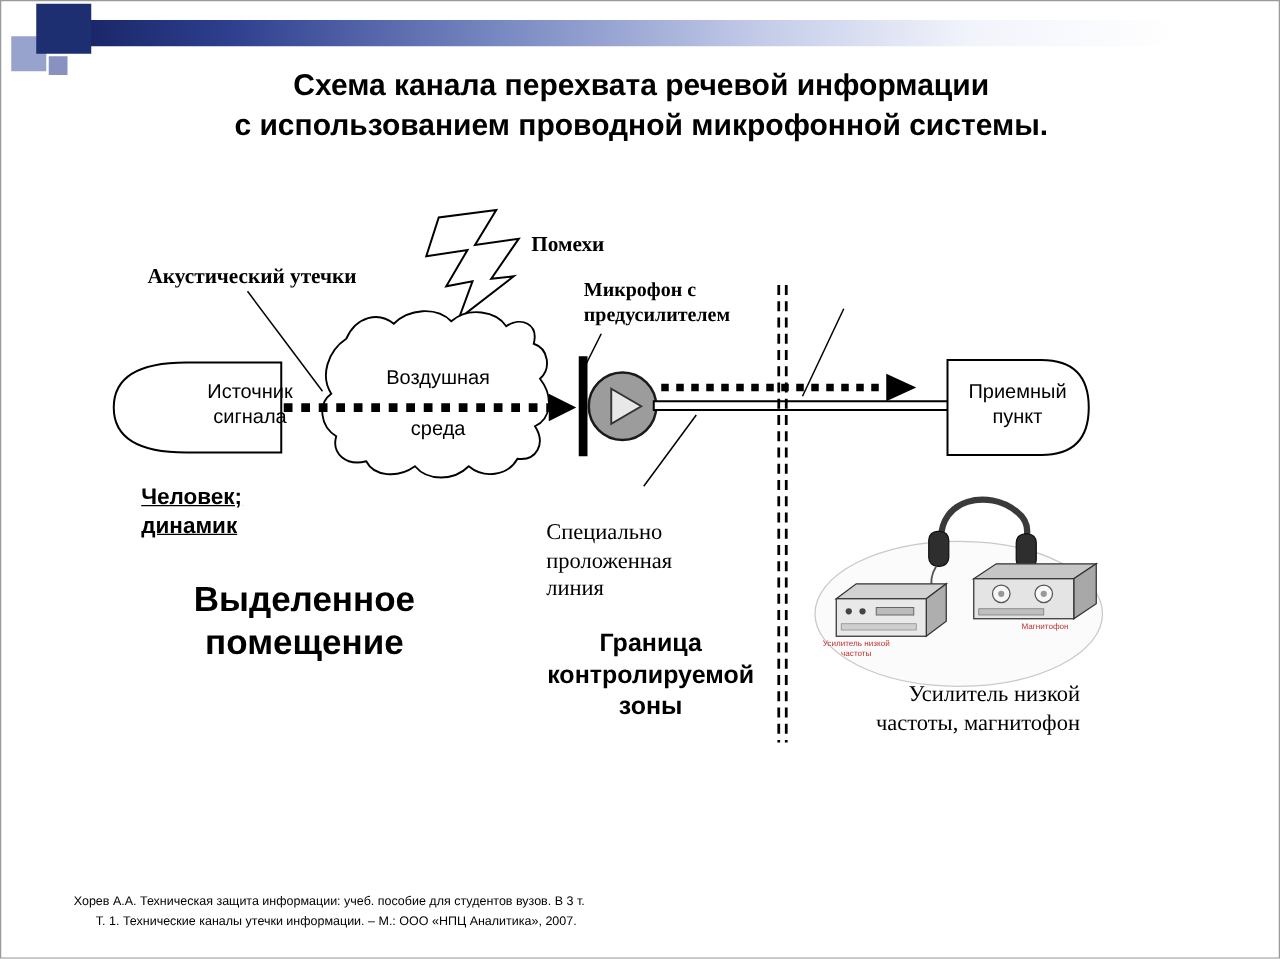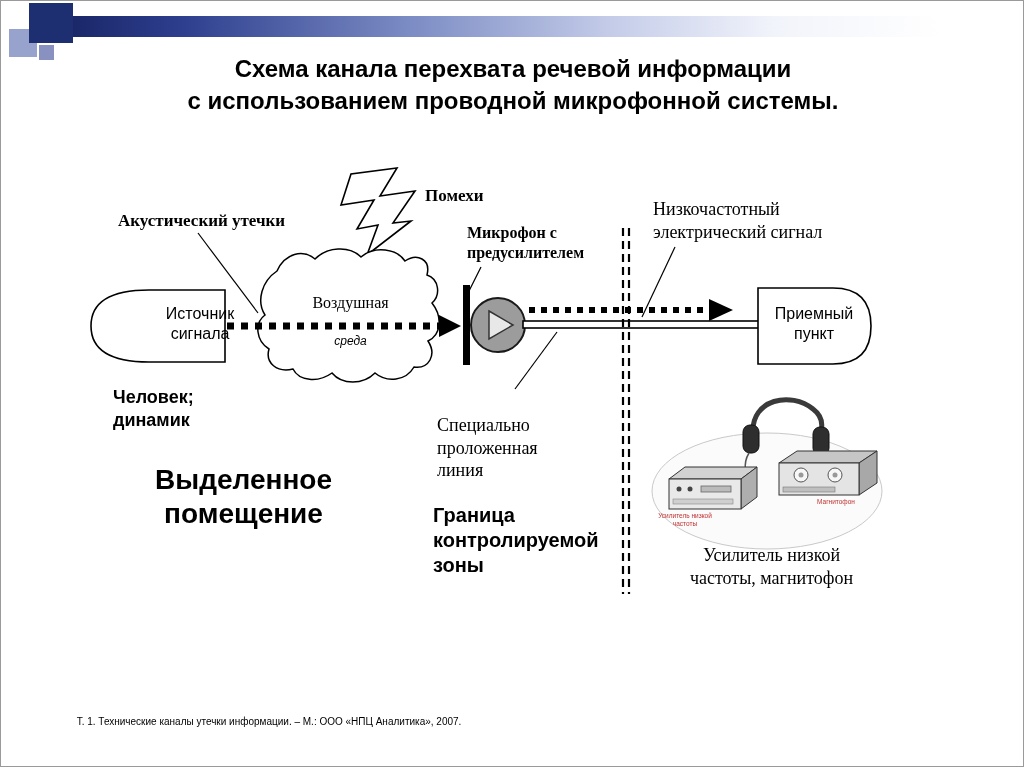--- a/index.html
+++ b/index.html
@@ -30,28 +30,28 @@
   
   .diagram-svg{position:absolute;left:0;top:0;width:1024px;height:767px;z-index:2;}
   
   .lbl{position:absolute;z-index:5;line-height:1.25;}
   .serif{font-family:"Liberation Serif",serif;}
   .lbl-interference{left:424px;top:184px;font-size:17px;font-weight:bold;white-space:nowrap;}
   .lbl-acoustic{left:117px;top:209px;font-size:17px;font-weight:bold;white-space:nowrap;}
   .lbl-mic{left:466px;top:222px;width:128px;font-size:16px;font-weight:bold;}
   .lbl-lowfreq{left:652px;top:197px;width:205px;font-size:18px;line-height:1.3;}
   .lbl-source{left:92px;top:303px;width:120px;font-size:16px;text-align:center;padding-left:47px;}
-  .lbl-air1{left:292px;top:292px;width:115px;font-size:16px;text-align:center;font-family:Liberation Serif, serif;}
-  .lbl-air2{left:292px;top:333px;width:115px;font-size:12px;text-align:center;font-style:italic;}
+  .lbl-air1{left:292px;top:292px;width:115px;font-size:16px;text-align:center;}
+  .lbl-air2{left:292px;top:333px;width:115px;font-size:16px;text-align:center;}
   .lbl-receiver{left:763px;top:303px;width:100px;font-size:16px;text-align:center;}
-  .lbl-human{left:112px;top:385px;width:108px;font-size:18px;font-weight:bold;}
+  .lbl-human{left:112px;top:385px;width:108px;font-size:18px;font-weight:bold;text-decoration:underline;}
   .lbl-room{left:150px;top:462px;width:185px;font-size:28px;font-weight:bold;text-align:center;line-height:1.2;}
   .lbl-laid{left:436px;top:388px;width:128px;font-size:18px;line-height:1.25;margin-top:25px;}
-  .lbl-boundary{left:432px;top:502px;width:175px;font-size:20px;font-weight:bold;text-align:left;line-height:1.25;}
-  .lbl-equipment{left:678px;top:543px;width:185px;font-size:18px;text-align:center;line-height:1.3;font-family:Liberation Serif, serif;}
+  .lbl-boundary{left:432px;top:502px;width:175px;font-size:20px;font-weight:bold;text-align:center;line-height:1.25;}
+  .lbl-equipment{left:678px;top:543px;width:185px;font-size:18px;text-align:right;line-height:1.3;font-family:Liberation Serif, serif;}
   .cap-red{position:absolute;z-index:6;color:#c03030;font-size:6.5px;line-height:1.2;text-align:center;}
   .cap-red-left{left:654px;top:511px;width:60px;}
   .cap-red-right{left:800px;top:497px;width:70px;}
   
   .footer{position:absolute;left:58px;top:713px;width:420px;font-size:10px;line-height:1.55;z-index:5;}
   .footer .f2{text-align:center;}
 </style>
 </head>
 <body>
 
@@ -124,30 +124,30 @@
       <circle cx="800" cy="474" r="2.5" fill="#999"></circle>
       <circle cx="834" cy="474" r="7" fill="#f7f7f7" stroke="#555"></circle>
       <circle cx="834" cy="474" r="2.5" fill="#999"></circle>
       <rect x="782" y="486" width="52" height="5" fill="#bfbfbf" stroke="#777" stroke-width="0.6"></rect>
     </g>
   </svg>
 
   <div class="lbl serif lbl-interference">Помехи</div>
   <div class="lbl serif lbl-acoustic">Акустический утечки</div>
   <div class="lbl serif lbl-mic">Микрофон с предусилителем</div>
-  <div class="lbl serif lbl-lowfreq">Низкочастотный электрический сигнал</div>
   <div class="lbl lbl-source">Источник сигнала</div>
   <div class="lbl lbl-air1">Воздушная</div>
   <div class="lbl lbl-air2">среда</div>
   <div class="lbl lbl-receiver">Приемный пункт</div>
   <div class="lbl lbl-human">Человек; динамик</div>
   <div class="lbl lbl-room">Выделенное помещение</div>
   <div class="lbl serif lbl-laid">Специально проложенная линия</div>
   <div class="lbl lbl-boundary">Граница контролируемой зоны</div>
   <div class="lbl serif lbl-equipment">Усилитель низкой частоты, магнитофон</div>
   <div class="cap-red cap-red-left">Усилитель низкой частоты</div>
   <div class="cap-red cap-red-right">Магнитофон</div>
 
   <div class="footer">
+    <div class="f1">Хорев А.А.  Техническая  защита информации: учеб. пособие для студентов вузов. В 3 т.</div>
     <div class="f2">Т. 1. Технические каналы утечки информации. – М.: ООО «НПЦ Аналитика», 2007.</div>
   </div>
 
 </div>
 
 </body></html>

